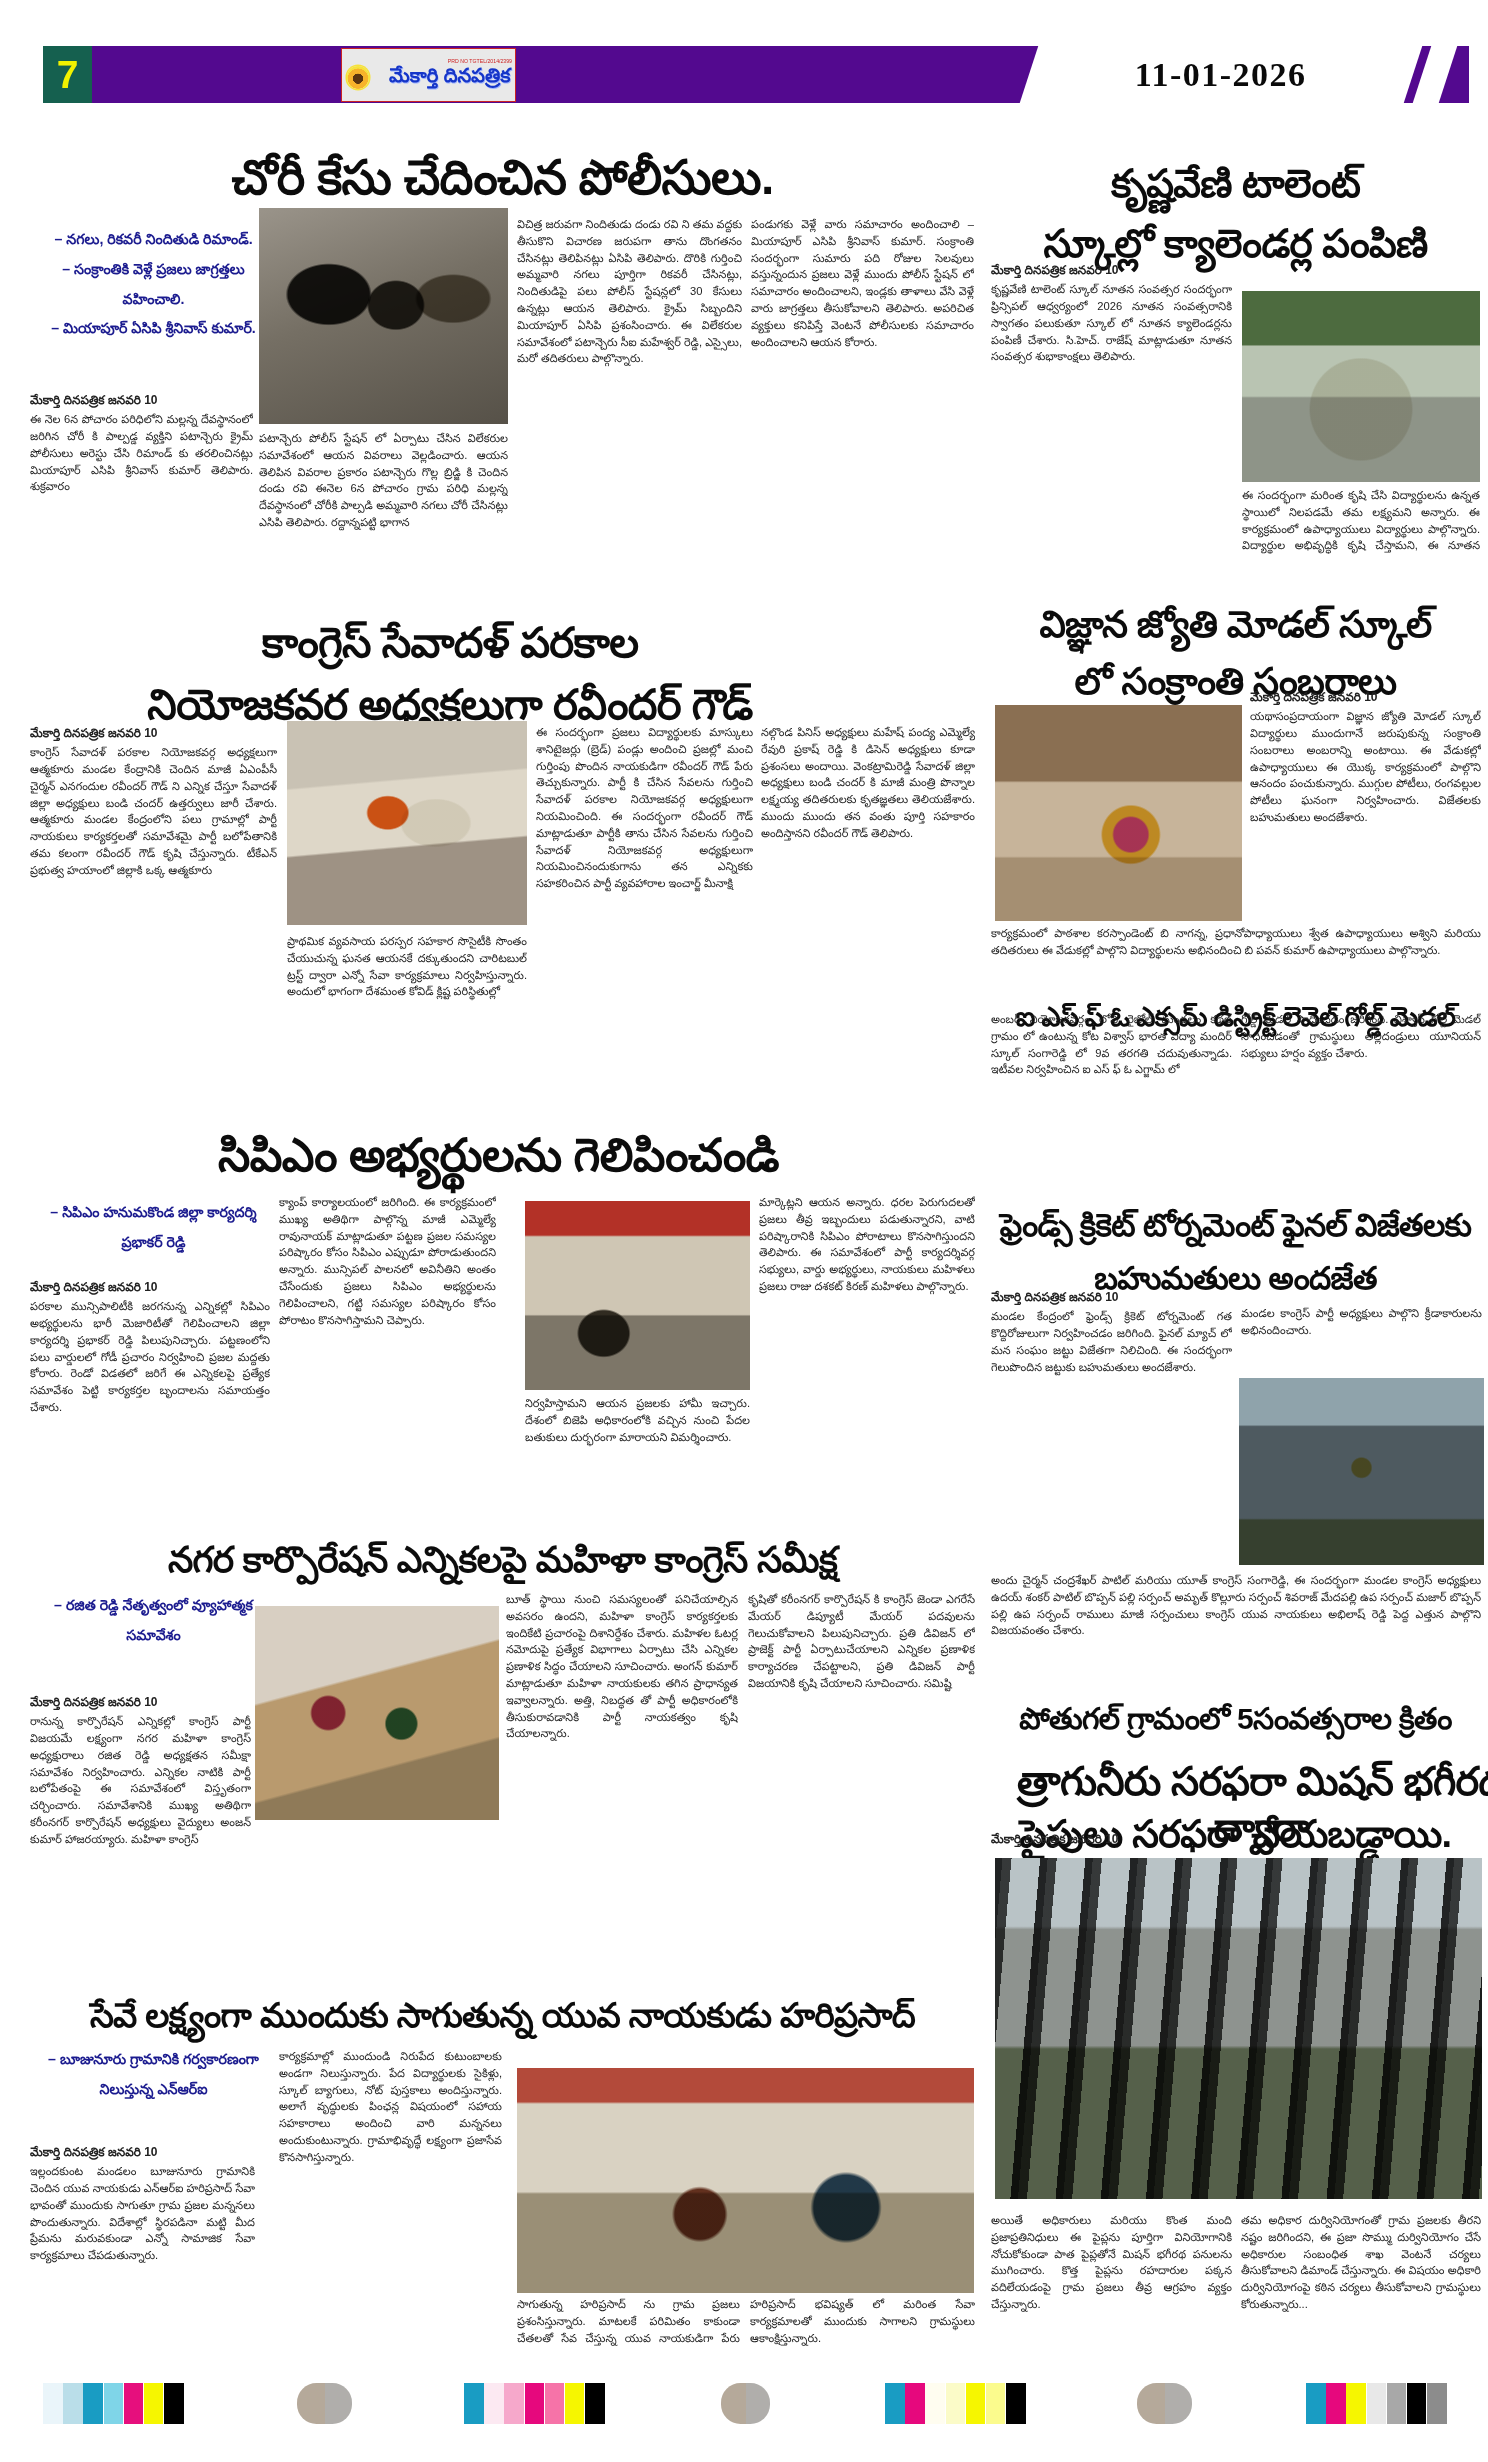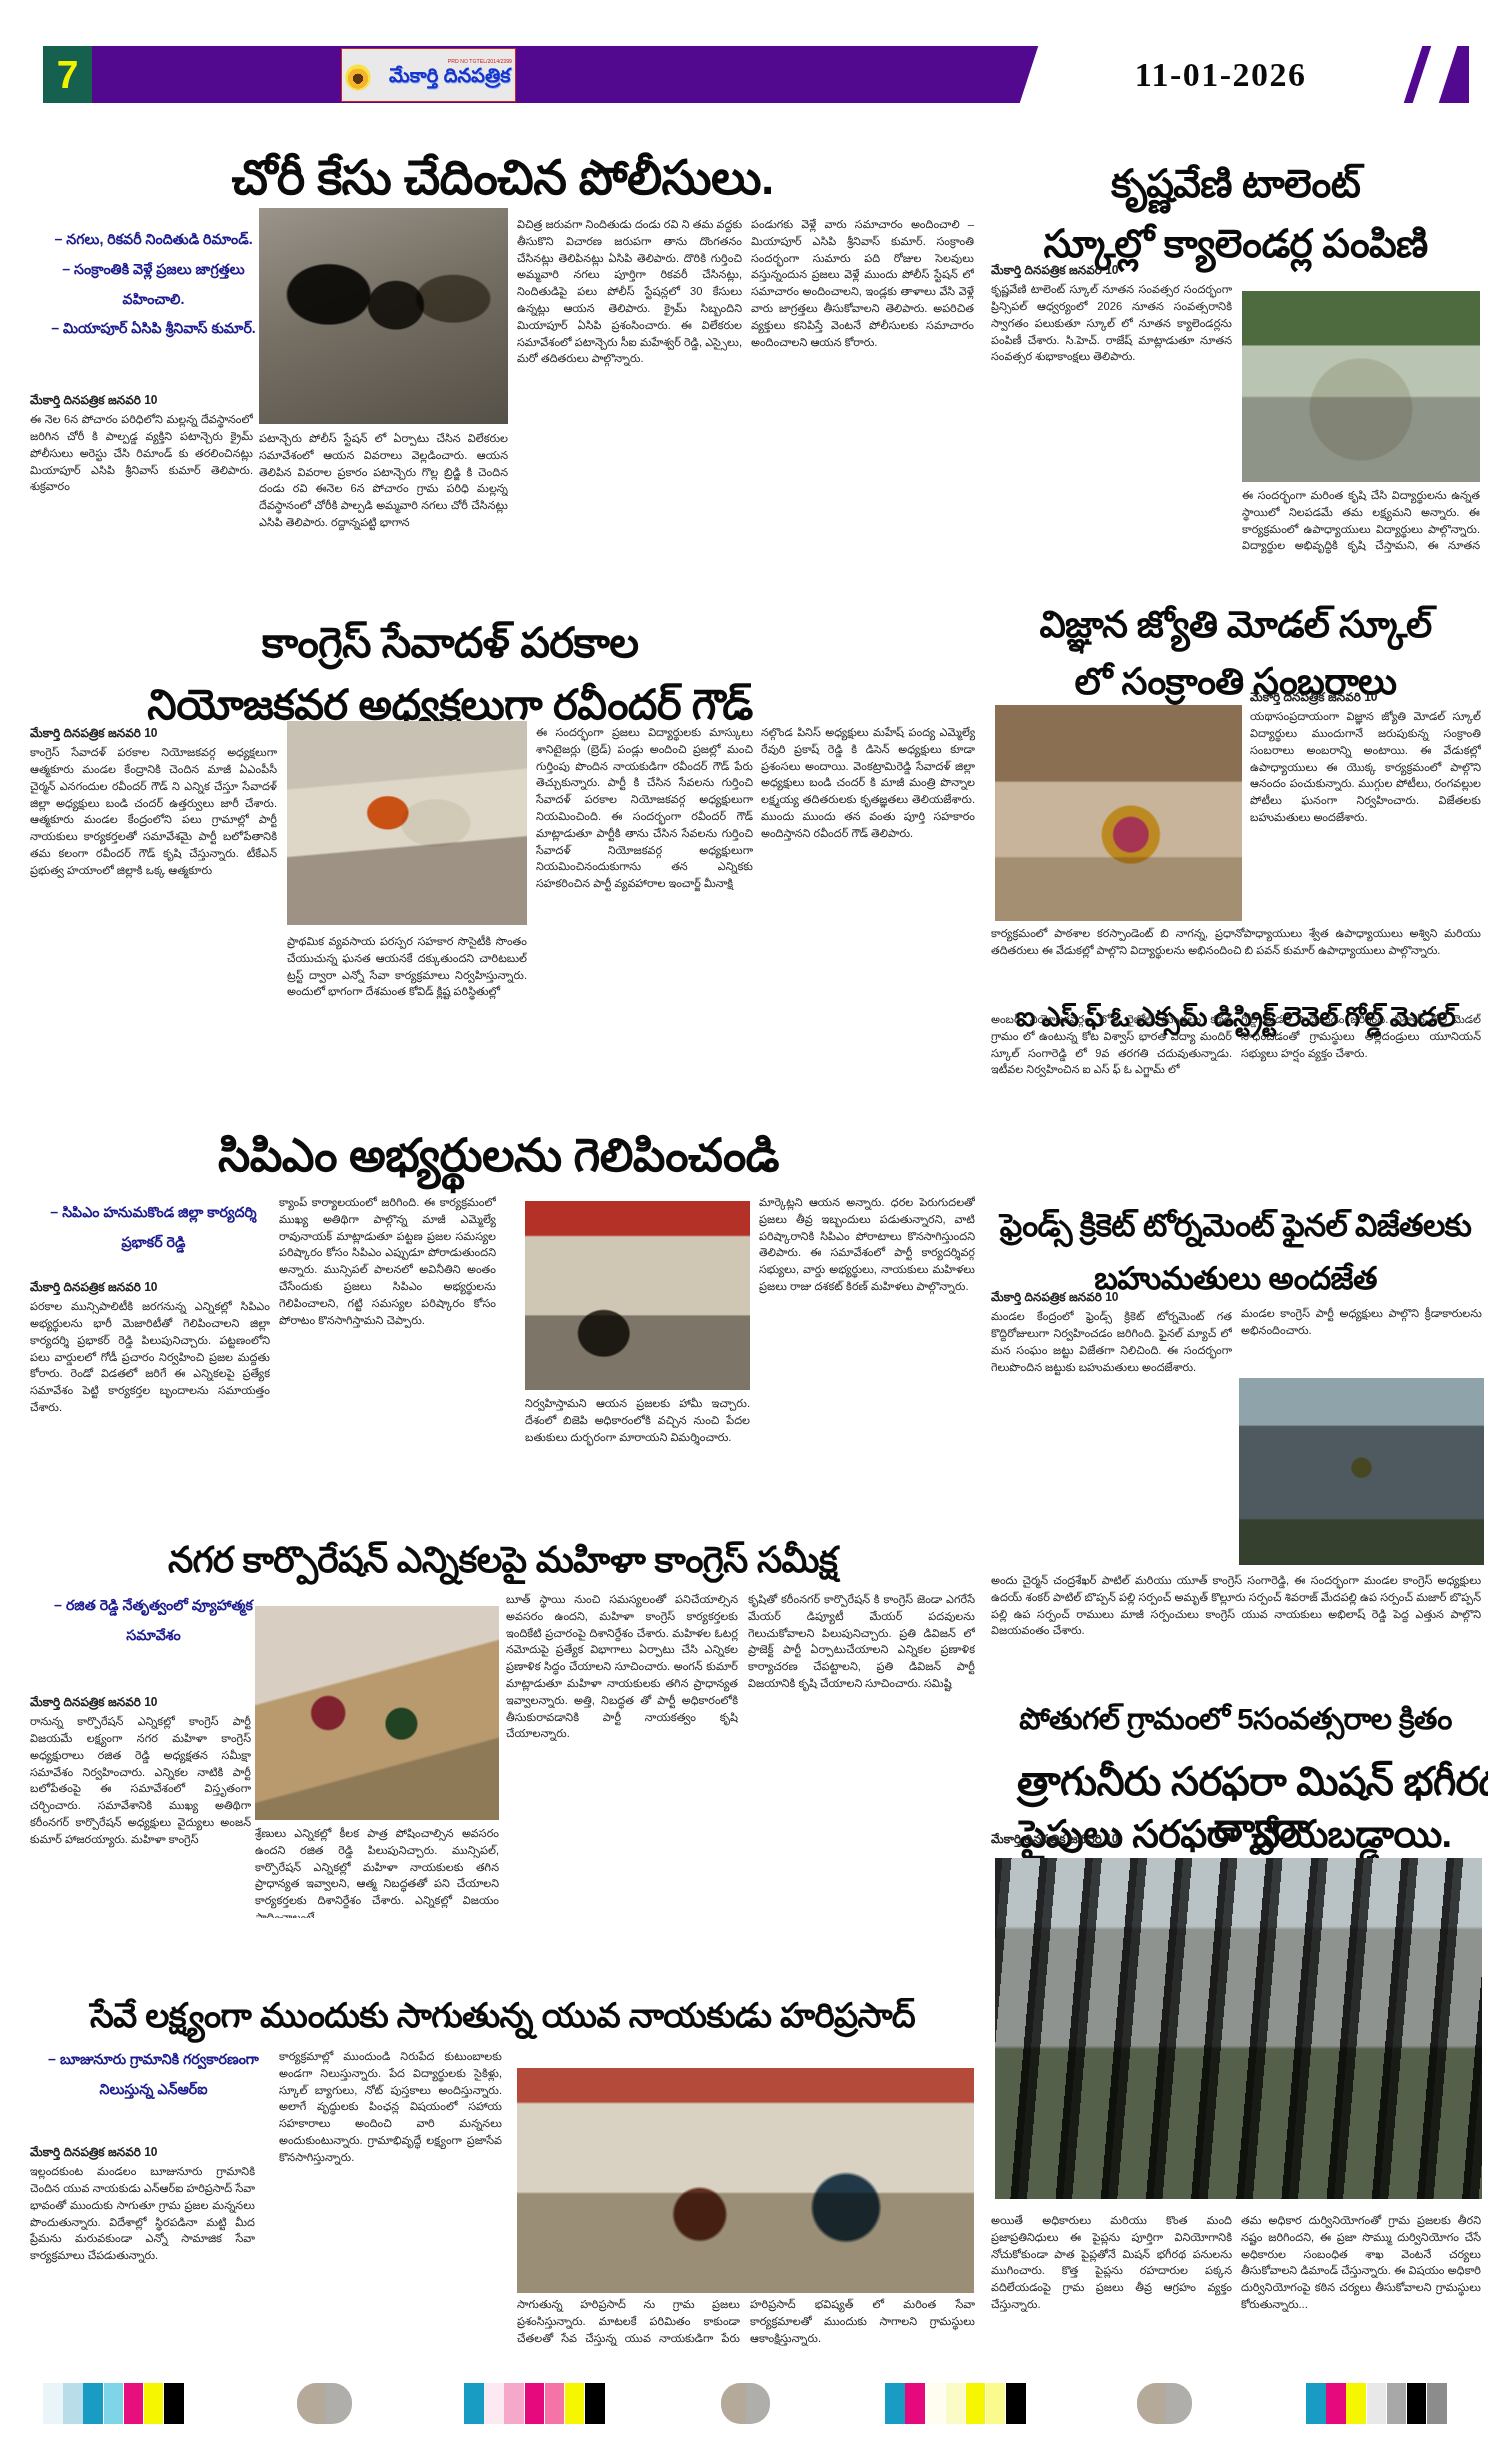--- a/index.html
+++ b/index.html
@@ -101,21 +101,20 @@
   <div class="col" style="left:525px;top:1395px;width:225px;height:63px;">నిర్వహిస్తామని ఆయన ప్రజలకు హామీ ఇచ్చారు. దేశంలో బిజెపి అధికారంలోకి వచ్చిన నుంచి పేదల బతుకులు దుర్భరంగా మారాయని విమర్శించారు.</div>
   <div class="col" style="left:759px;top:1194px;width:216px;height:264px;">మార్కెట్లని ఆయన అన్నారు. ధరల పెరుగుదలతో ప్రజలు తీవ్ర ఇబ్బందులు పడుతున్నారని, వాటి పరిష్కారానికి సిపిఎం పోరాటాలు కొనసాగిస్తుందని తెలిపారు. ఈ సమావేశంలో పార్టీ కార్యదర్శివర్గ సభ్యులు, వార్డు అభ్యర్థులు, నాయకులు మహిళలు ప్రజలు రాజు దశకట్ కిరణ్ మహిళలు పాల్గొన్నారు.</div>
 
   <div class="hl" style="left:22.5px;top:1503px;width:960px;font-size:36px;">నగర కార్పొరేషన్ ఎన్నికలపై మహిళా కాంగ్రెస్ సమీక్ష</div>
   <div class="sub" style="left:30px;top:1591px;width:247px;">– రజిత రెడ్డి నేతృత్వంలో వ్యూహాత్మక సమావేశం</div>
   <div class="photo ph6" style="left:255px;top:1606px;width:244px;height:214px;"></div>
   <div class="col" style="left:30px;top:1693px;width:221px;height:225px;">
     <span class="dl">మేకార్తి దినపత్రిక జనవరి 10</span>
     <span>రానున్న కార్పొరేషన్ ఎన్నికల్లో కాంగ్రెస్ పార్టీ విజయమే లక్ష్యంగా నగర మహిళా కాంగ్రెస్ అధ్యక్షురాలు రజిత రెడ్డి అధ్యక్షతన సమీక్షా సమావేశం నిర్వహించారు. ఎన్నికల నాటికి పార్టీ బలోపేతంపై ఈ సమావేశంలో విస్తృతంగా చర్చించారు. సమావేశానికి ముఖ్య అతిథిగా కరీంనగర్ కార్పొరేషన్ అధ్యక్షులు వైద్యులు అంజన్ కుమార్ హాజరయ్యారు. మహిళా కాంగ్రెస్</span>
   </div>
-  <div class="col" style="left:255px;top:1825px;width:244px;height:93px;">శ్రేణులు ఎన్నికల్లో కీలక పాత్ర పోషించాల్సిన అవసరం ఉందని రజిత రెడ్డి పిలుపునిచ్చారు. మున్సిపల్, కార్పొరేషన్ ఎన్నికల్లో మహిళా నాయకులకు తగిన ప్రాధాన్యత ఇవ్వాలని, ఆత్మ నిబద్ధతతో పని చేయాలని కార్యకర్తలకు దిశానిర్దేశం చేశారు. ఎన్నికల్లో విజయం సాధించాలంటే</div>
   <div class="col" style="left:506px;top:1591px;width:232px;height:327px;">బూత్ స్థాయి నుంచి సమస్యలంతో పనిచేయాల్సిన అవసరం ఉందని, మహిళా కాంగ్రెస్ కార్యకర్తలకు ఇందికేటి ప్రచారంపై దిశానిర్దేశం చేశారు. మహిళల ఓటర్ల నమోదుపై ప్రత్యేక విభాగాలు ఏర్పాటు చేసి ఎన్నికల ప్రణాళిక సిద్ధం చేయాలని సూచించారు. అంగన్ కుమార్ మాట్లాడుతూ మహిళా నాయకులకు తగిన ప్రాధాన్యత ఇవ్వాలన్నారు. అత్తి, నిబద్ధత తో పార్టీ అధికారంలోకి తీసుకురావడానికి పార్టీ నాయకత్వం కృషి చేయాలన్నారు.</div>
   <div class="col" style="left:748px;top:1591px;width:227px;height:327px;">కృషితో కరీంనగర్ కార్పొరేషన్ కి కాంగ్రెస్ జెండా ఎగరేసే మేయర్ డిప్యూటీ మేయర్ పదవులను గెలుచుకోవాలని పిలుపునిచ్చారు. ప్రతి డివిజన్ లో ప్రాజెక్ట్ పార్టీ ఏర్పాటుచేయాలని ఎన్నికల ప్రణాళిక కార్యాచరణ చేపట్టాలని, ప్రతి డివిజన్ పార్టీ విజయానికి కృషి చేయాలని సూచించారు. సమిష్టి</div>
 
   <div class="hl" style="left:22.5px;top:1960px;width:960px;font-size:34px;">సేవే లక్ష్యంగా ముందుకు సాగుతున్న యువ నాయకుడు హరిప్రసాద్</div>
   <div class="sub" style="left:30px;top:2045px;width:247px;">– బూజునూరు గ్రామానికి గర్వకారణంగా నిలుస్తున్న ఎన్ఆర్ఐ</div>
   <div class="col" style="left:30px;top:2143px;width:225px;height:196px;">
     <span class="dl">మేకార్తి దినపత్రిక జనవరి 10</span>
     <span>ఇల్లందకుంట మండలం బూజునూరు గ్రామానికి చెందిన యువ నాయకుడు ఎన్ఆర్ఐ హరిప్రసాద్ సేవా భావంతో ముందుకు సాగుతూ గ్రామ ప్రజల మన్ననలు పొందుతున్నారు. విదేశాల్లో స్థిరపడినా మట్టి మీద ప్రేమను మరువకుండా ఎన్నో సామాజిక సేవా కార్యక్రమాలు చేపడుతున్నారు.</span>
   </div>
   <div class="col" style="left:279px;top:2048px;width:223px;height:291px;">కార్యక్రమాల్లో ముందుండి నిరుపేద కుటుంబాలకు అండగా నిలుస్తున్నారు. పేద విద్యార్థులకు సైకిళ్లు, స్కూల్ బ్యాగులు, నోట్ పుస్తకాలు అందిస్తున్నారు. అలాగే వృద్ధులకు పింఛన్ల విషయంలో సహాయ సహకారాలు అందించి వారి మన్ననలు అందుకుంటున్నారు. గ్రామాభివృద్ధే లక్ష్యంగా ప్రజాసేవ కొనసాగిస్తున్నారు.</div>

